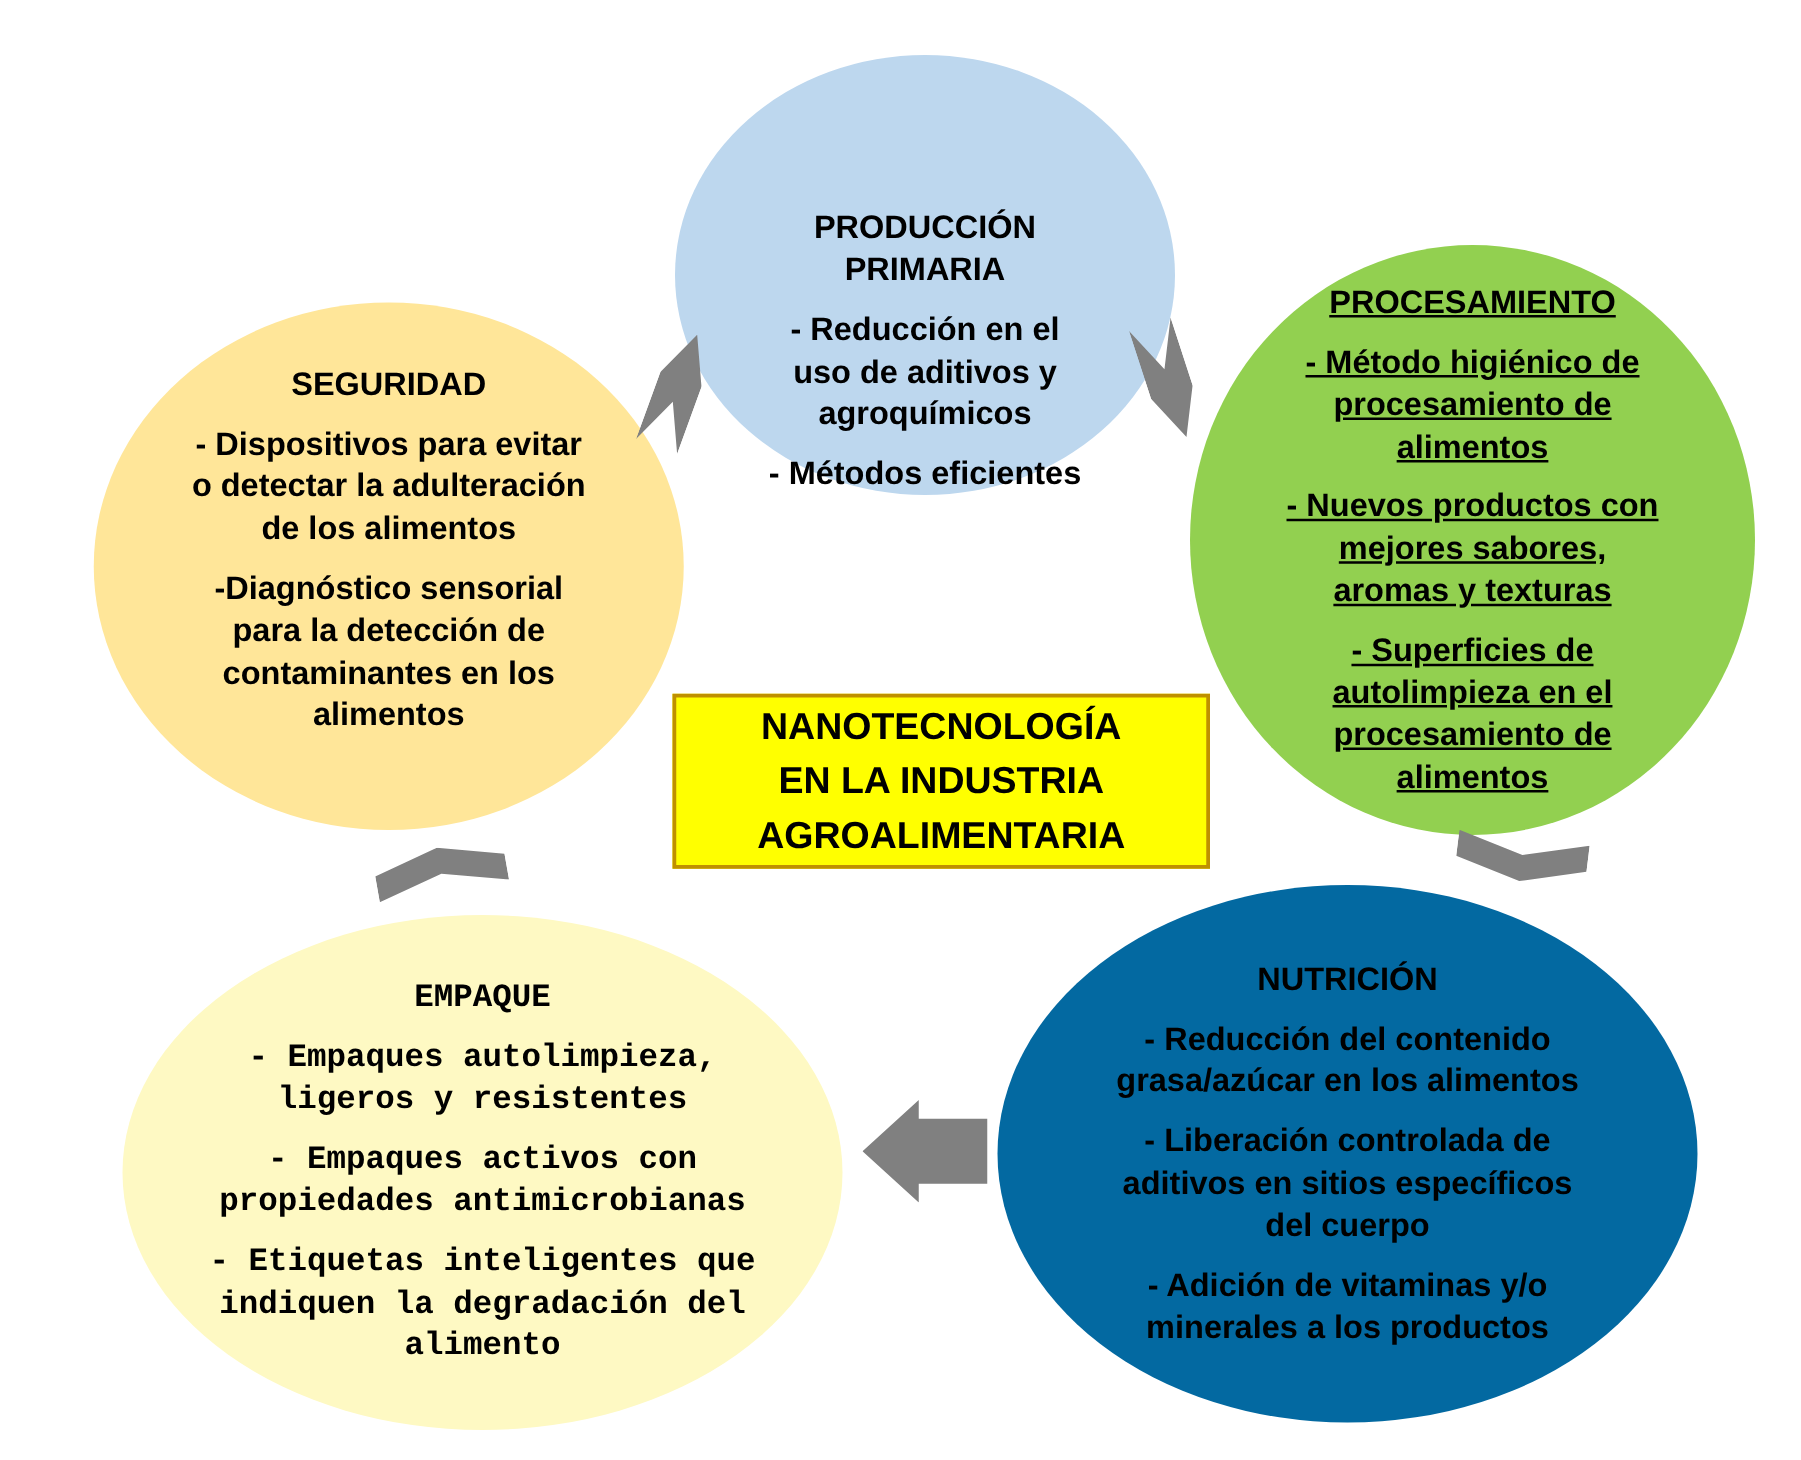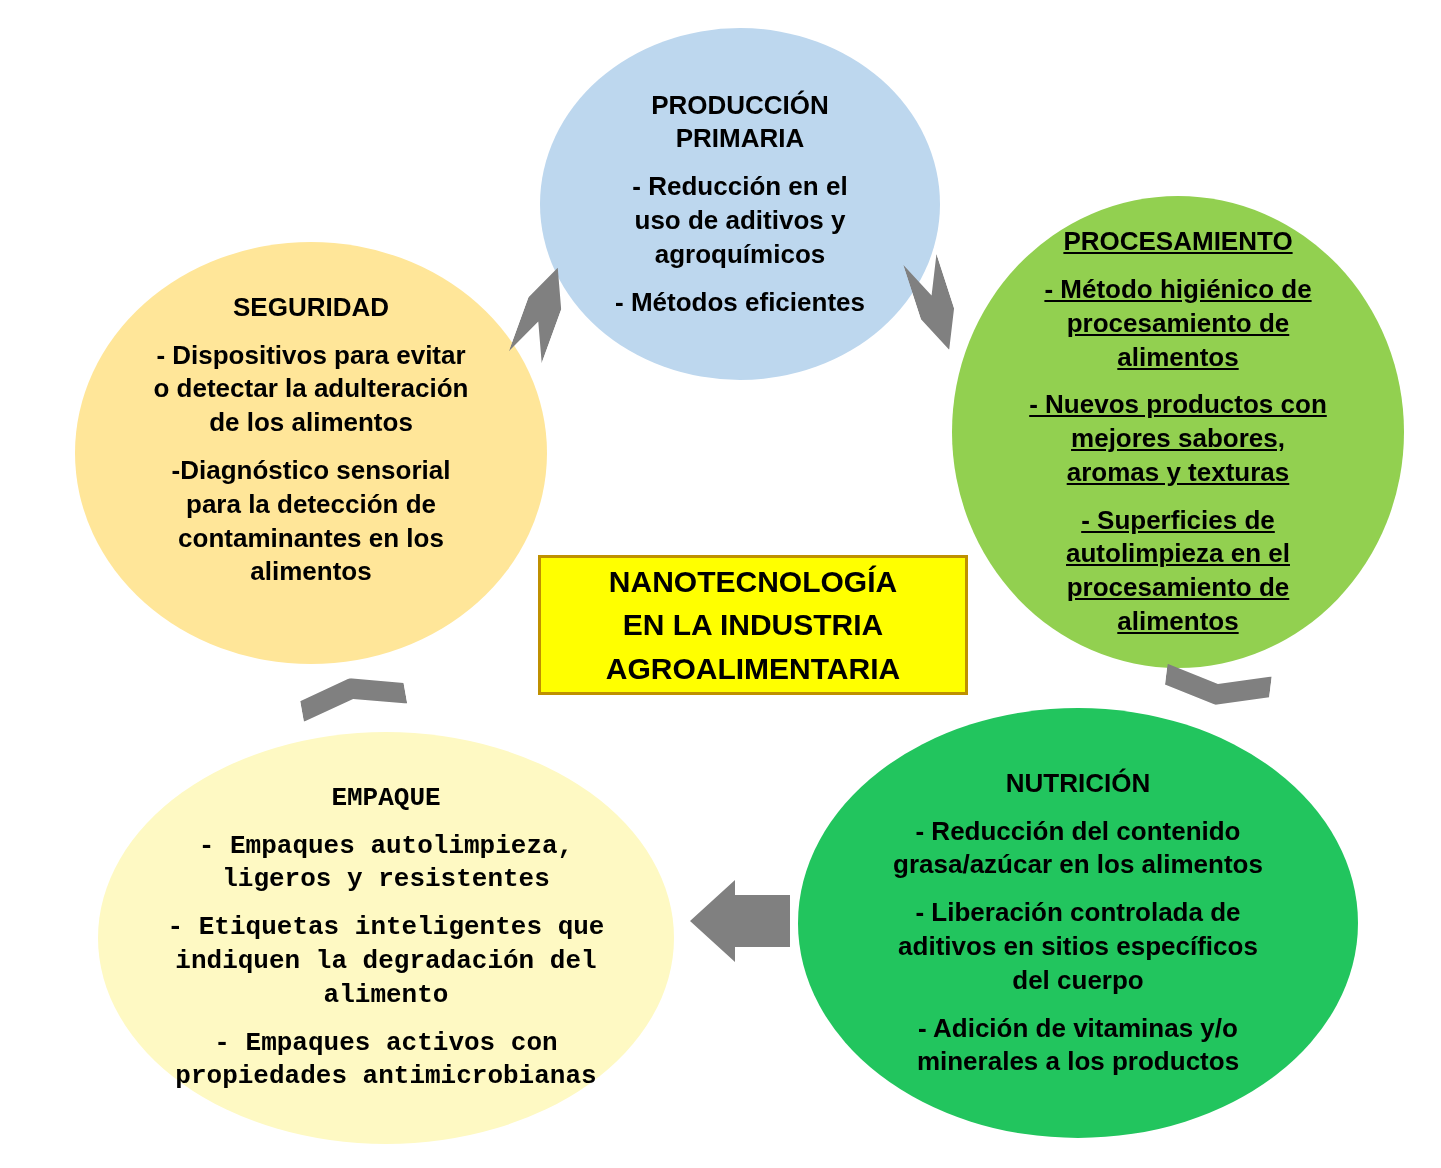--- a/index.html
+++ b/index.html
@@ -26,23 +26,23 @@
     color: #000000;
   }
   .node .t, .node .b {
     white-space: pre-line;
     font-weight: bold;
     font-size: 26px;
     line-height: 1.3;
   }
   .node .b { margin-top: 14px; }
 
-  .n-produccion    { left: 540px; top: 28px;  width: 400px; height: 352px; background: #BDD7EE; }
+  .n-produccion    { left: 540px; top: 44px;  width: 400px; height: 352px; background: #BDD7EE; justify-content: flex-end; }
   .n-procesamiento { left: 952px; top: 196px; width: 452px; height: 472px; background: #92D050; text-decoration: underline; }
-  .n-nutricion     { left: 798px; top: 708px; width: 560px; height: 430px; background: #22c55e; }
+  .n-nutricion     { left: 798px; top: 708px; width: 560px; height: 430px; background: #0369a1; }
   .n-empaque       { left: 98px;  top: 732px; width: 576px; height: 412px; background: #fef9c3; font-family: Liberation Mono, monospace; }
   .n-seguridad     { left: 75px;  top: 242px; width: 472px; height: 422px; background: #FFE699; padding-bottom: 26px; box-sizing: border-box; }
 
   .center-box {
     position: absolute;
     left: 538px; top: 555px;
     width: 430px; height: 140px;
     background: #FFFF00;
     border: 3px solid #BF9000;
     box-sizing: border-box;
@@ -103,25 +103,25 @@
 aditivos en sitios específicos
 del cuerpo</div>
     <div class="b">- Adición de vitaminas y/o
 minerales a los productos</div>
   </div>
 
   <div class="node n-empaque">
     <div class="t">EMPAQUE</div>
     <div class="b">- Empaques autolimpieza,
 ligeros y resistentes</div>
+    <div class="b">- Empaques activos con
+propiedades antimicrobianas</div>
     <div class="b">- Etiquetas inteligentes que
 indiquen la degradación del
 alimento</div>
-    <div class="b">- Empaques activos con
-propiedades antimicrobianas</div>
   </div>
 
   <div class="node n-seguridad">
     <div class="t">SEGURIDAD</div>
     <div class="b">- Dispositivos para evitar
 o detectar la adulteración
 de los alimentos</div>
     <div class="b">-Diagnóstico sensorial
 para la detección de
 contaminantes en los

